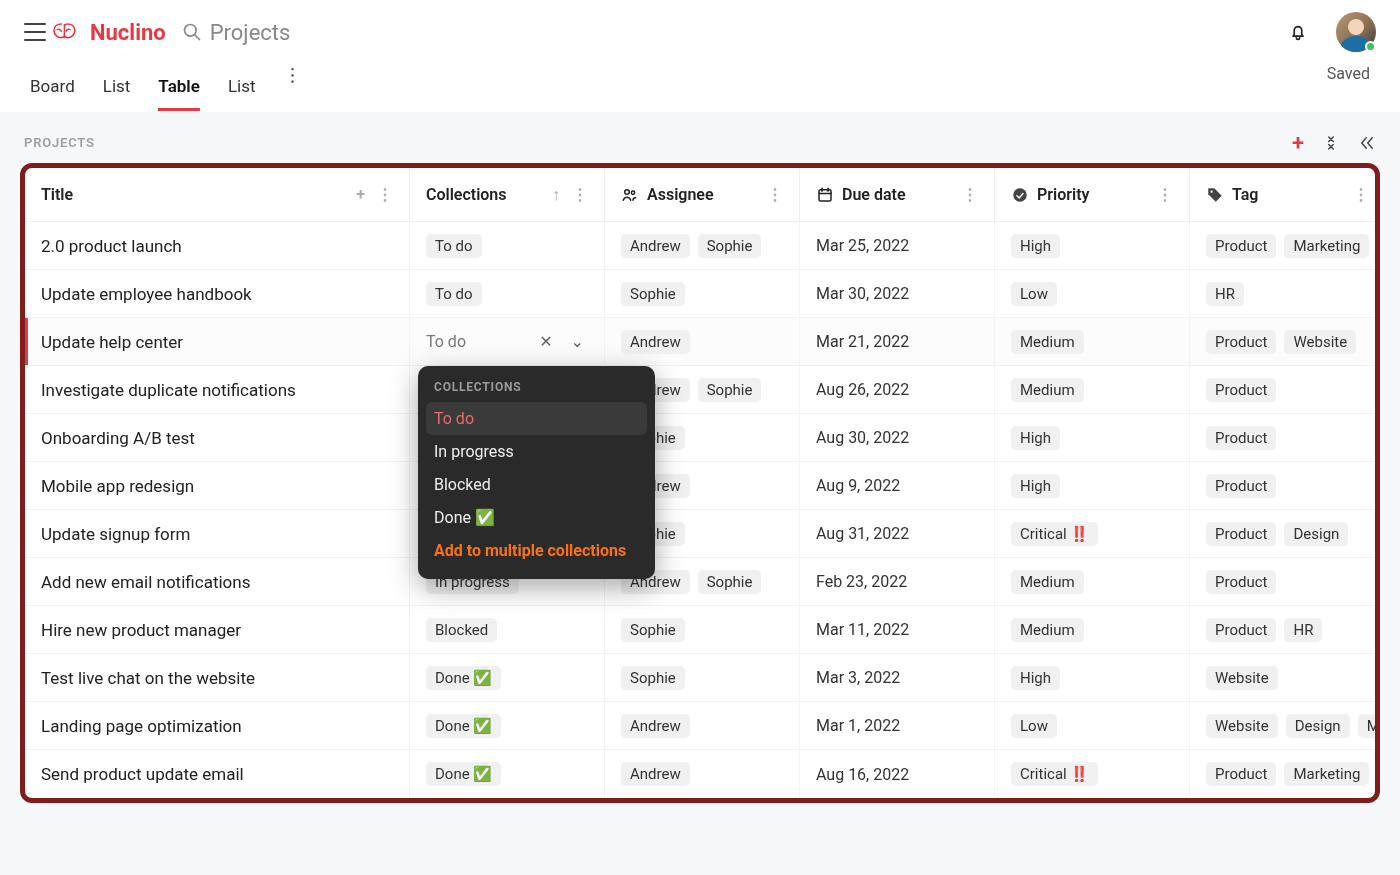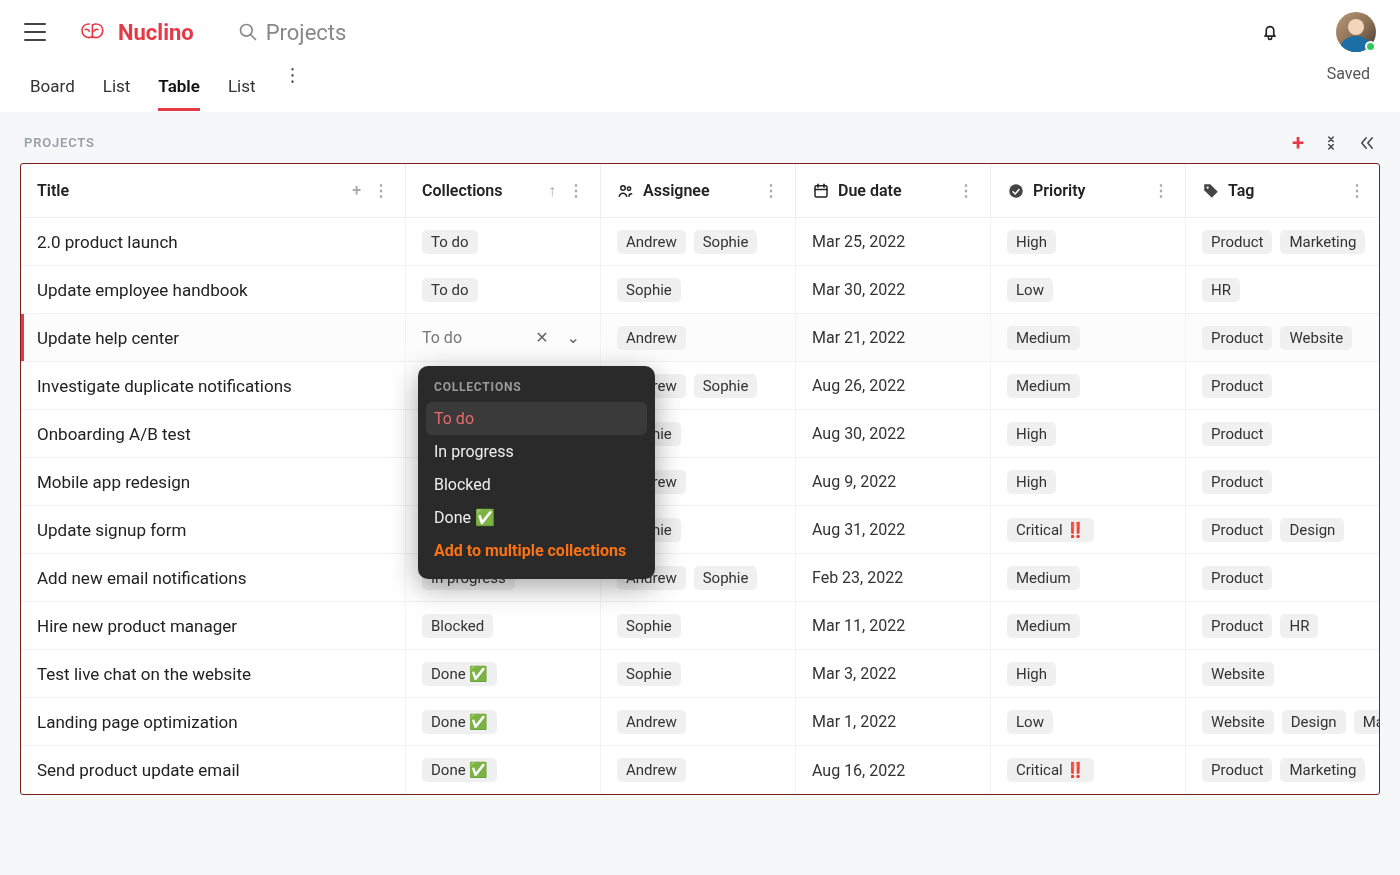--- a/index.html
+++ b/index.html
@@ -12,21 +12,21 @@
     height: 875px;
     overflow: hidden;
   }
 
   
   .topbar {
     display: flex;
     align-items: center;
     height: 64px;
     padding: 0 24px;
-    gap: 32px;
+    gap: 4px;
   }
   .hamburger {
     width: 22px; height: 18px;
     display: flex; flex-direction: column; justify-content: space-between;
     cursor: pointer;
   }
   .hamburger span { height: 2.4px; background: #444; border-radius: 2px; width: 100%; }
   .logo-wrap { display: flex; align-items: center; gap: 8px; color: #e63946; font-weight: 700; font-size: 22px; }
   .logo-brain { width: 32px; height: 26px; }
   .search-area { display: flex; align-items: center; gap: 8px; color: #888; font-size: 22px; margin-left: 12px; }
@@ -78,22 +78,22 @@
   }
   .subheader { display: flex; align-items: center; margin-bottom: 8px; padding: 0 4px; }
   .projects-label { color: #9aa0a6; font-size: 13px; letter-spacing: 0.8px; font-weight: 600; }
   .subheader .spacer { flex: 1; }
   .sub-icon { margin-left: 18px; color: #444; cursor: pointer; }
   .plus-red { color: #e63946; font-size: 22px; font-weight: 600; cursor: pointer; }
 
   
   .table {
     background: #fff;
-    border: 1px solid #7f1d1d;
-    border-radius: 3px;
+    border: 5px solid #7f1d1d;
+    border-radius: 12px;
     overflow: hidden;
   }
   .thead, .trow {
     display: grid;
     grid-template-columns: 385px 195px 195px 195px 195px 195px;
     align-items: center;
   }
   .thead { height: 54px; border-bottom: 1px solid #eee; }
   .th {
     display: flex; align-items: center;

